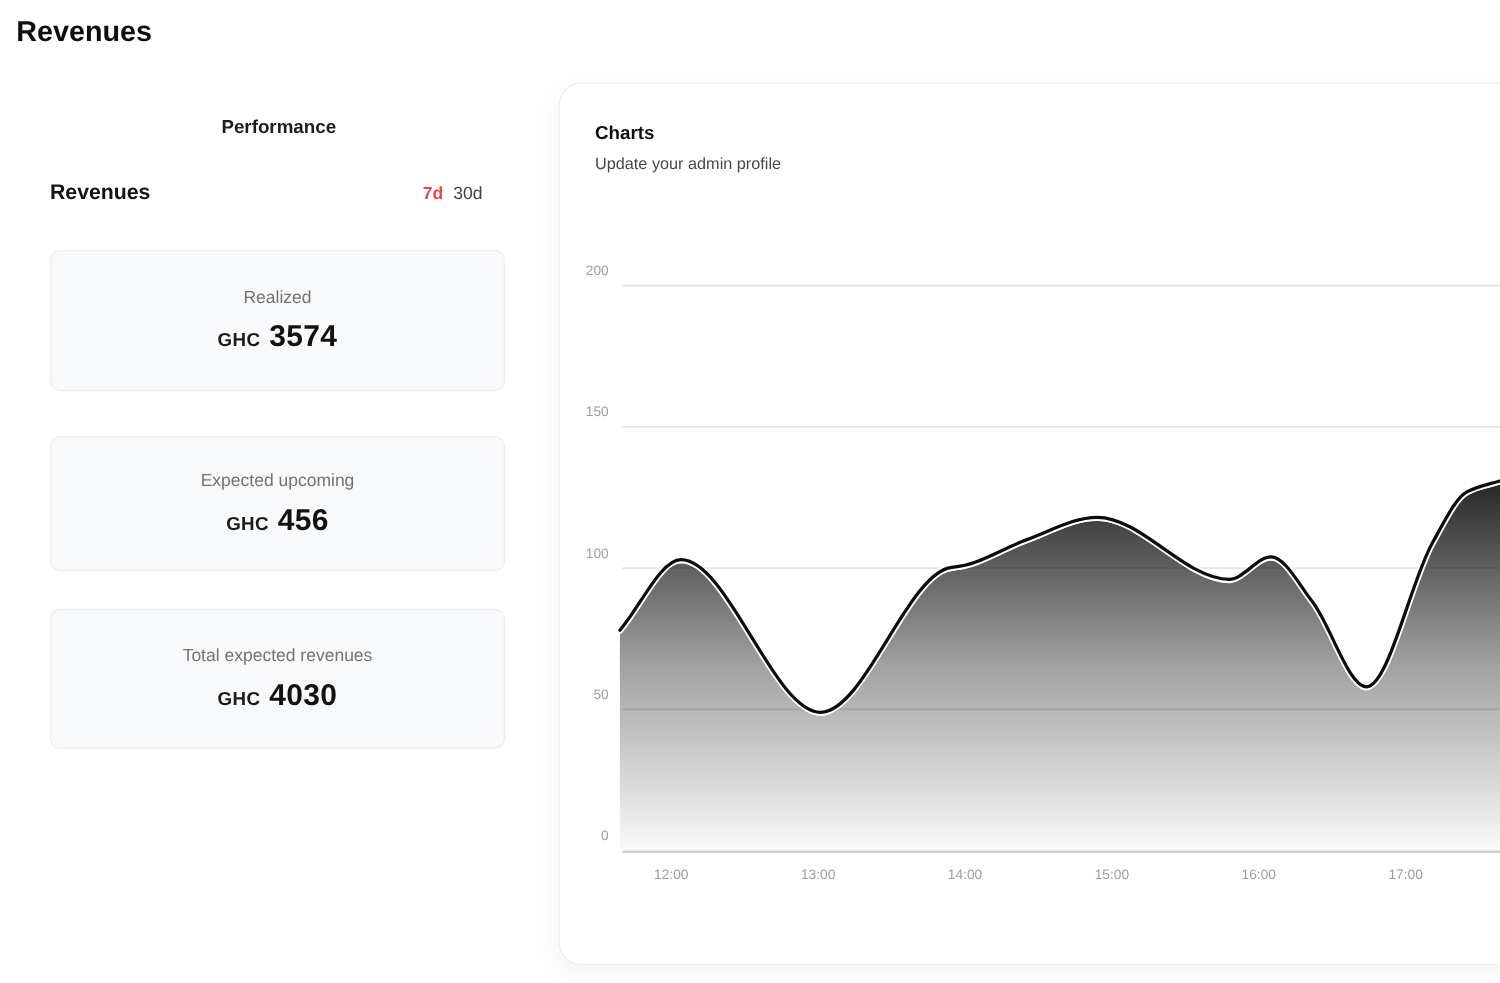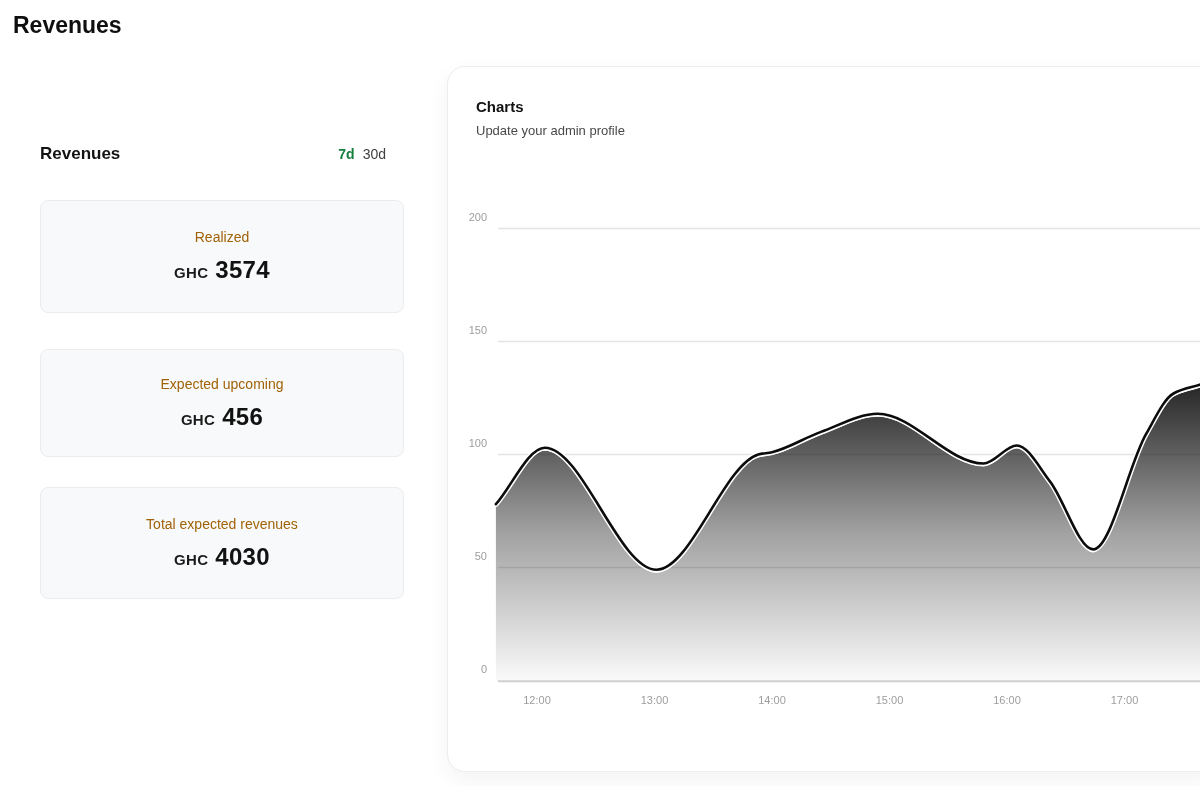--- a/index.html
+++ b/index.html
@@ -50,39 +50,39 @@
     color: #131313;
     margin: 0;
   }
   .range-toggle {
     display: flex;
     gap: 8px;
     font-size: 14px;
     padding-right: 20px;
   }
   .range-option { cursor: pointer; color: #404040; font-weight: 500; }
-  .range-option.active { color: #15803d; font-weight: 700; }
+  .range-option.active { color: #ef4444; font-weight: 700; }
 
   .stat-card {
     position: absolute;
     left: 40px;
     width: 364px;
     background: #f8f9fa;
     border: 1px solid #eaecee;
     border-radius: 8px;
     display: flex;
     flex-direction: column;
     align-items: center;
     justify-content: center;
     gap: 11px;
   }
   .stat-card .stat-label {
     font-size: 14px;
     font-weight: 500;
-    color: #a16207;
+    color: #737373;
   }
   .stat-amount { display: flex; align-items: baseline; gap: 7px; }
   .stat-currency {
     font-size: 15px;
     font-weight: 700;
     color: #1b1b1b;
     letter-spacing: 0.3px;
   }
   .stat-value {
     font-size: 24px;
@@ -140,20 +140,21 @@
     background: transparent;
   }
 </style>
 </head>
 <body>
 
 <div id="canvas">
 
   <h1 class="page-title">Revenues</h1>
 
+  <div class="perf-header">Performance</div>
 
   <div class="section-row">
     <h2 class="section-label">Revenues</h2>
     <div class="range-toggle">
       <span class="range-option active">7d</span>
       <span class="range-option">30d</span>
     </div>
   </div>
 
   <div class="stat-card" id="card-0">

